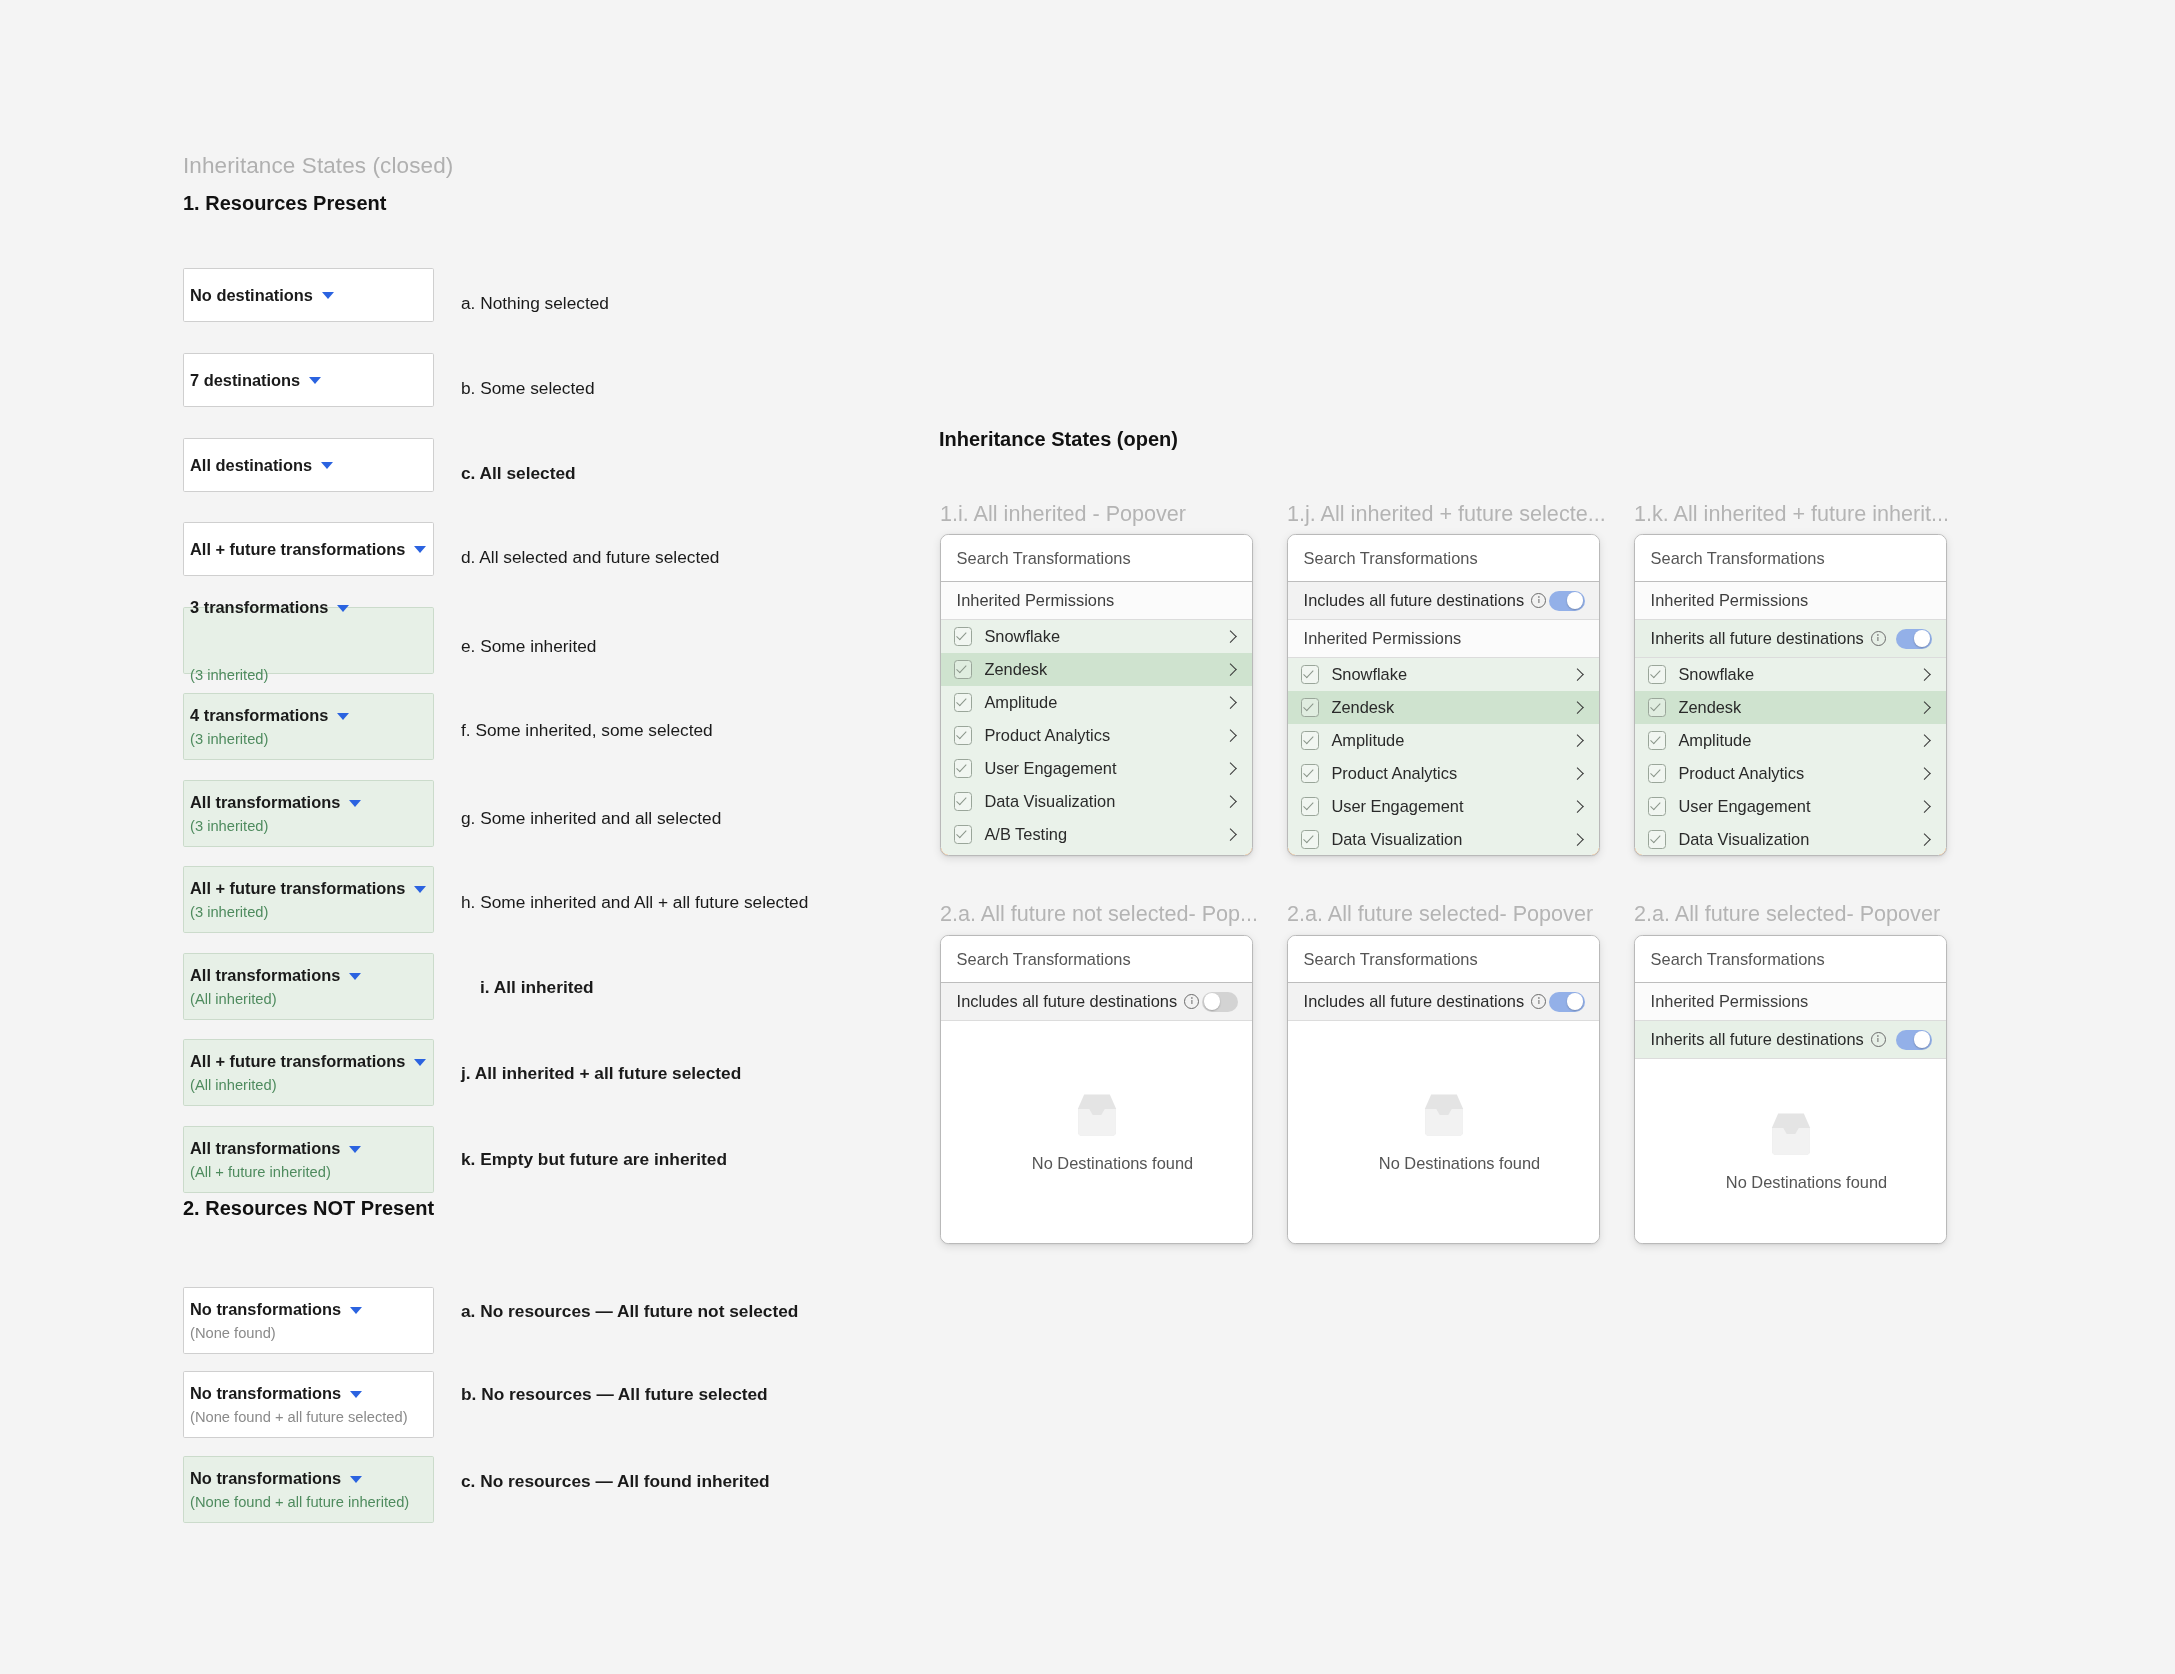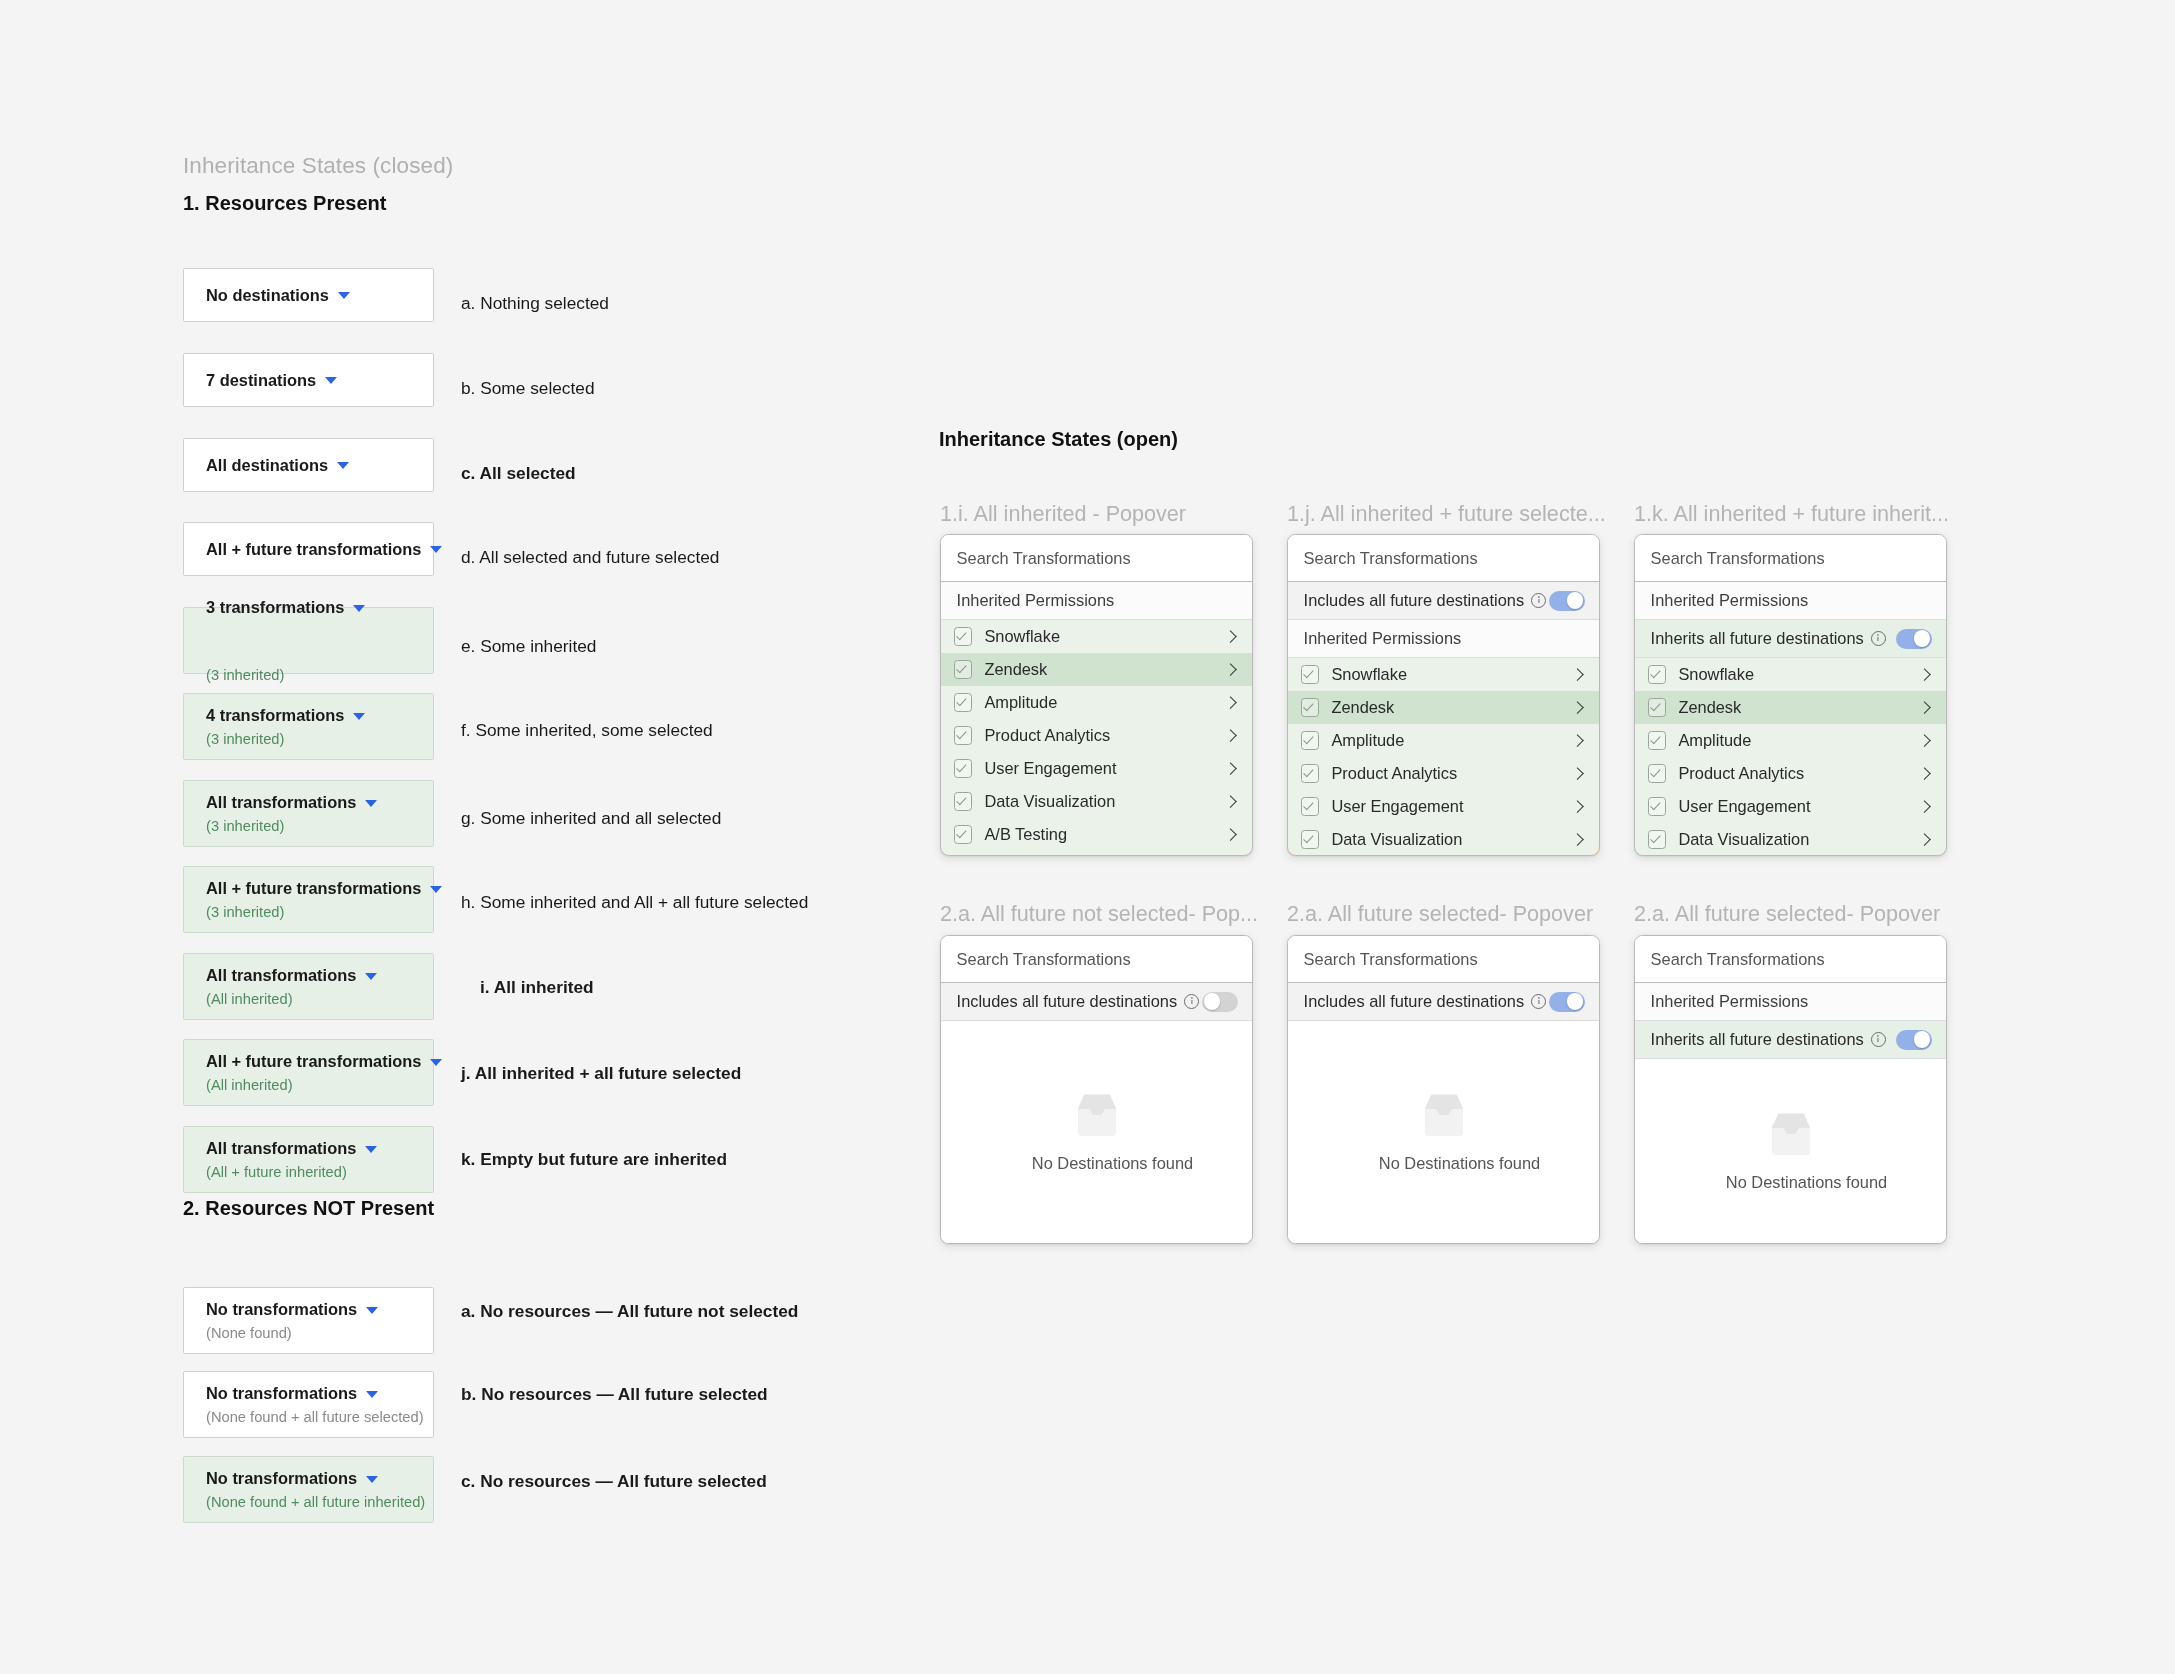--- a/index.html
+++ b/index.html
@@ -35,21 +35,21 @@
     color: #b4b4b4;
     font-weight: 400;
     white-space: nowrap;
   }
   .dd {
     width: 251px;
     box-sizing: border-box;
     border: 0.9px solid #cfcfcf;
     background: #ffffff;
     border-radius: 1.7px;
-    padding: 12px 22px;
+    padding: 12px 6px;
     display: flex;
     flex-direction: column;
     justify-content: center;
   }
   .dd.h1 { height: 54px; }
   .dd.h2 { height: 67px; }
   .dd.green {
     background: #e7f0e7;
     border-color: #cbdbcb;
   }
@@ -351,21 +351,21 @@
       <div class="dd-sub grey">(None found + all future selected)</div>
     </div>
     <div class="abs desc bold" style="left: 461px; top: 1384px;">b. No resources — All future selected</div>
     <div class="dd h2 green" style="position: absolute; left: 183px; top: 1456px;">
       <div class="dd-top">
         <span class="dd-label">No transformations</span>
         <span class="caret"></span>
       </div>
       <div class="dd-sub">(None found + all future inherited)</div>
     </div>
-    <div class="abs desc bold" style="left: 461px; top: 1471px;">c. No resources — All future selected</div>
+    <div class="abs desc bold" style="left: 461px; top: 1471px;">c. No resources — All found inherited</div>
   </div>
 
 <div class="abs sect-bold" style="left:939px; top:428px;">Inheritance States (open)</div>
 
 <div id="popover-grid">
     <div class="abs panel-caption" style="left: 940px; top: 501px;">1.i. All inherited - Popover</div>
     <div class="popover" style="left: 940px; top: 534px; height: 322px;">
       <div class="pop-search">Search Transformations</div>
       <div class="pop-subhead">Inherited Permissions</div>
       <div class="pop-list">

